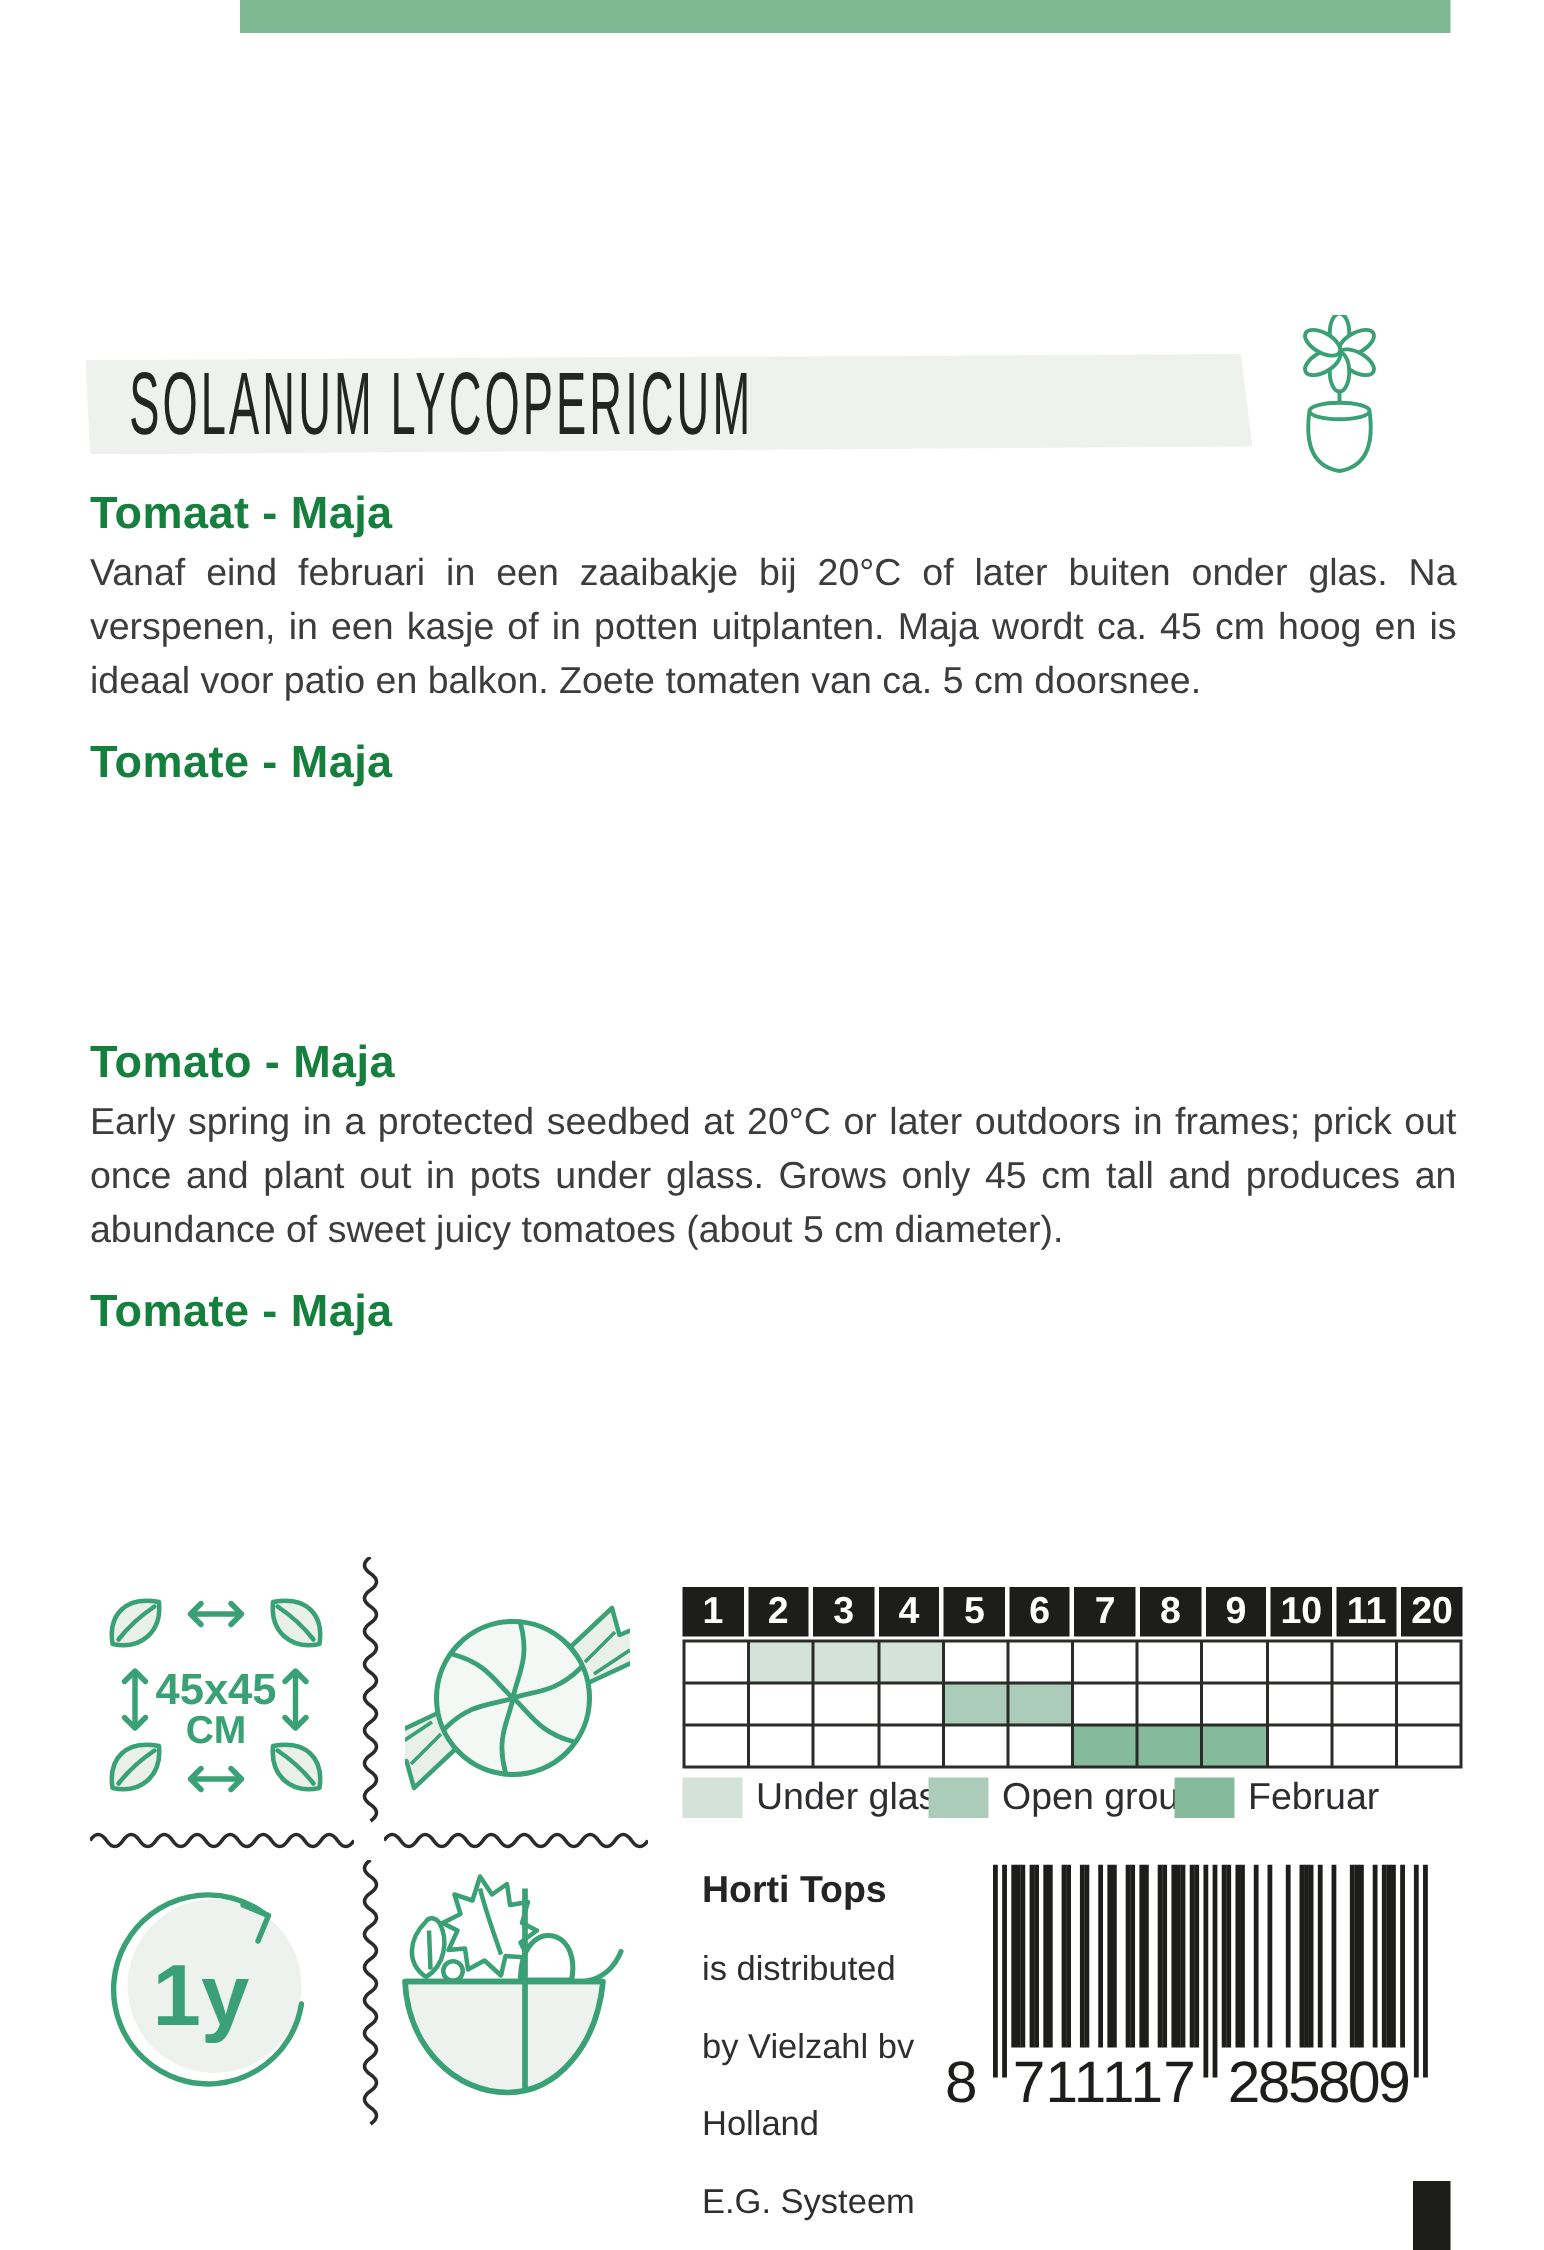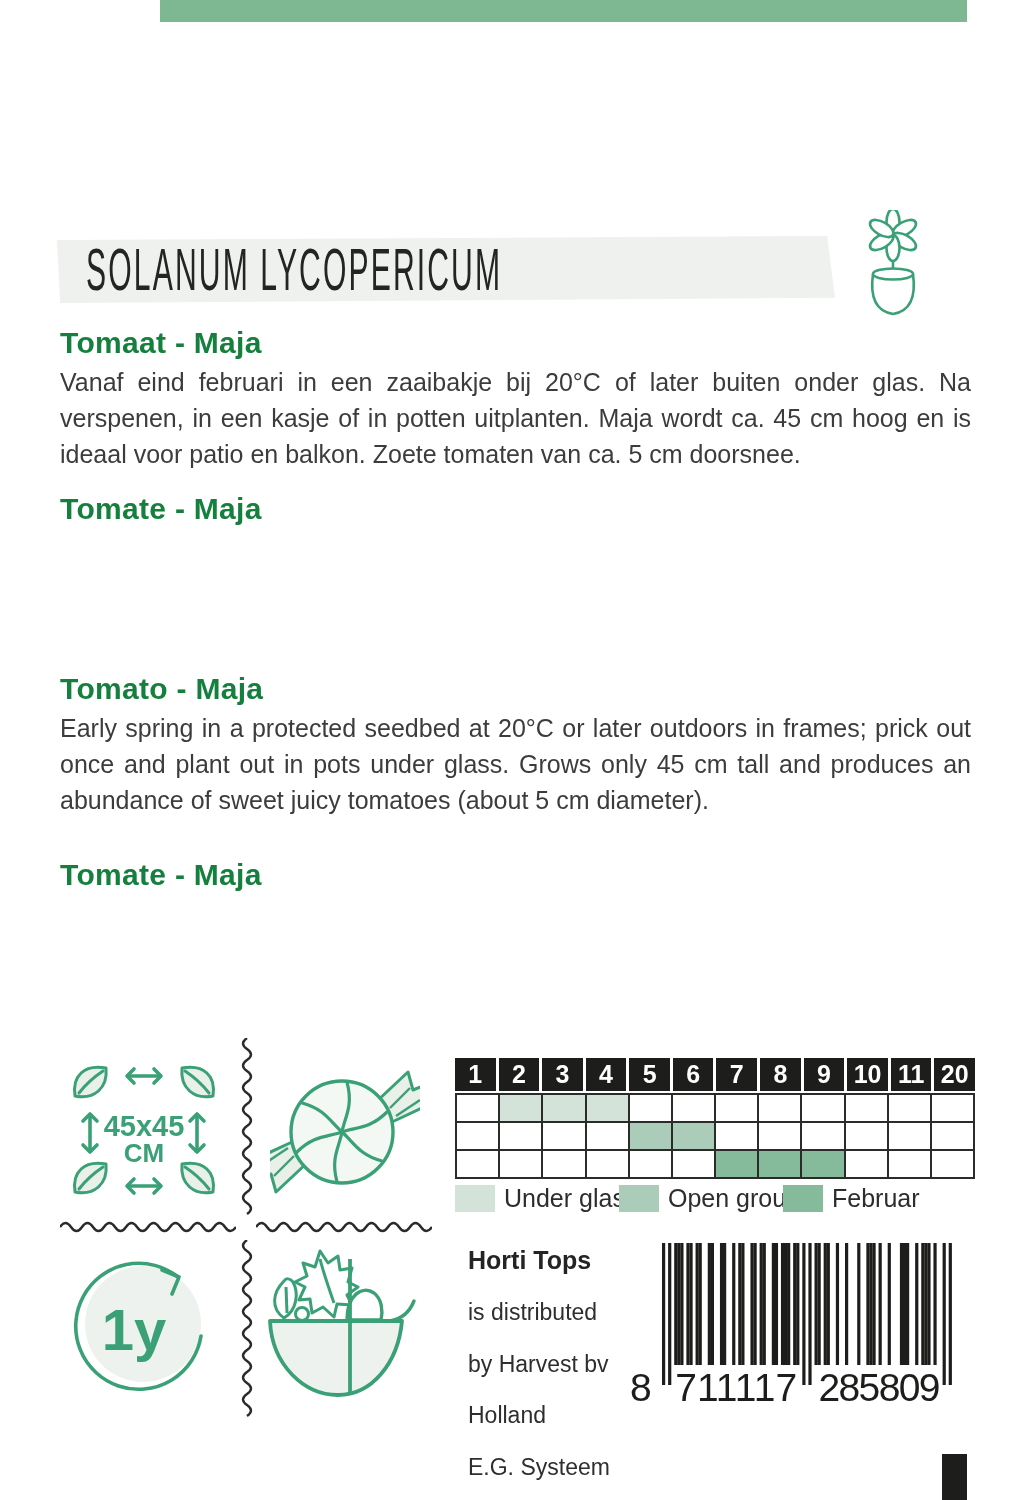--- a/index.html
+++ b/index.html
@@ -69,21 +69,21 @@
     </g>
   </svg>
 
   <section class="sec" style="top:326px">
     <h2 class="sec-h">Tomaat - Maja</h2>
     <p class="sec-b">Vanaf eind februari in een zaaibakje bij 20°C of later buiten onder glas. Na verspenen, in een kasje of in potten uitplanten. Maja wordt ca. 45 cm hoog en is ideaal voor patio en balkon. Zoete tomaten van ca. 5 cm doorsnee.</p>
   </section>
   <section class="sec" style="top:492px">
     <h2 class="sec-h">Tomate - Maja</h2>
   </section>
-  <section class="sec" style="top:672px">
+  <section class="sec" style="top:692px">
     <h2 class="sec-h">Tomato - Maja</h2>
     <p class="sec-b">Early spring in a protected seedbed at 20°C or later outdoors in frames; prick out once and plant out in pots under glass. Grows only 45 cm tall and produces an abundance of sweet juicy tomatoes (about 5 cm diameter).</p>
   </section>
   <section class="sec" style="top:858px">
     <h2 class="sec-h">Tomate - Maja</h2>
   </section>
 
   <svg class="icon" style="left:70px;top:1058px" width="148" height="148" viewBox="0 0 148 148">
     <g stroke="#3aa076" stroke-width="3" fill="#e9efe9" stroke-linecap="round" stroke-linejoin="round">
       <g transform="translate(4,8)">
@@ -245,21 +245,21 @@
       </div>
       <div class="leg-item" style="left: 328px;">
         <span class="leg-swatch" style="background: rgb(133, 187, 155);"></span>
         <span class="leg-label">Februar</span>
       </div>
     </div>
 
   <div class="distributor">
     <p class="dist-name">Horti Tops</p>
     <div class="dist-line">is distributed</div>
-    <div class="dist-line">by Harvest bv</div>
+    <div class="dist-line">by Vielzahl bv</div>
     <div class="dist-line">Holland</div>
     <div class="dist-line">E.G. Systeem</div>
     <div class="dist-line">ST. / H472</div>
   </div>
 
   <svg class="barcode" width="350" height="165" viewBox="0 0 350 165">
       <rect x="34.00" y="0" width="3.1999999999999997" height="142" fill="#1d1d1b"></rect>
       <rect x="40.10" y="0" width="3.1999999999999997" height="142" fill="#1d1d1b"></rect>
       <rect x="46.20" y="0" width="3.1999999999999997" height="122" fill="#1d1d1b"></rect>
       <rect x="49.25" y="0" width="3.1999999999999997" height="122" fill="#1d1d1b"></rect>

